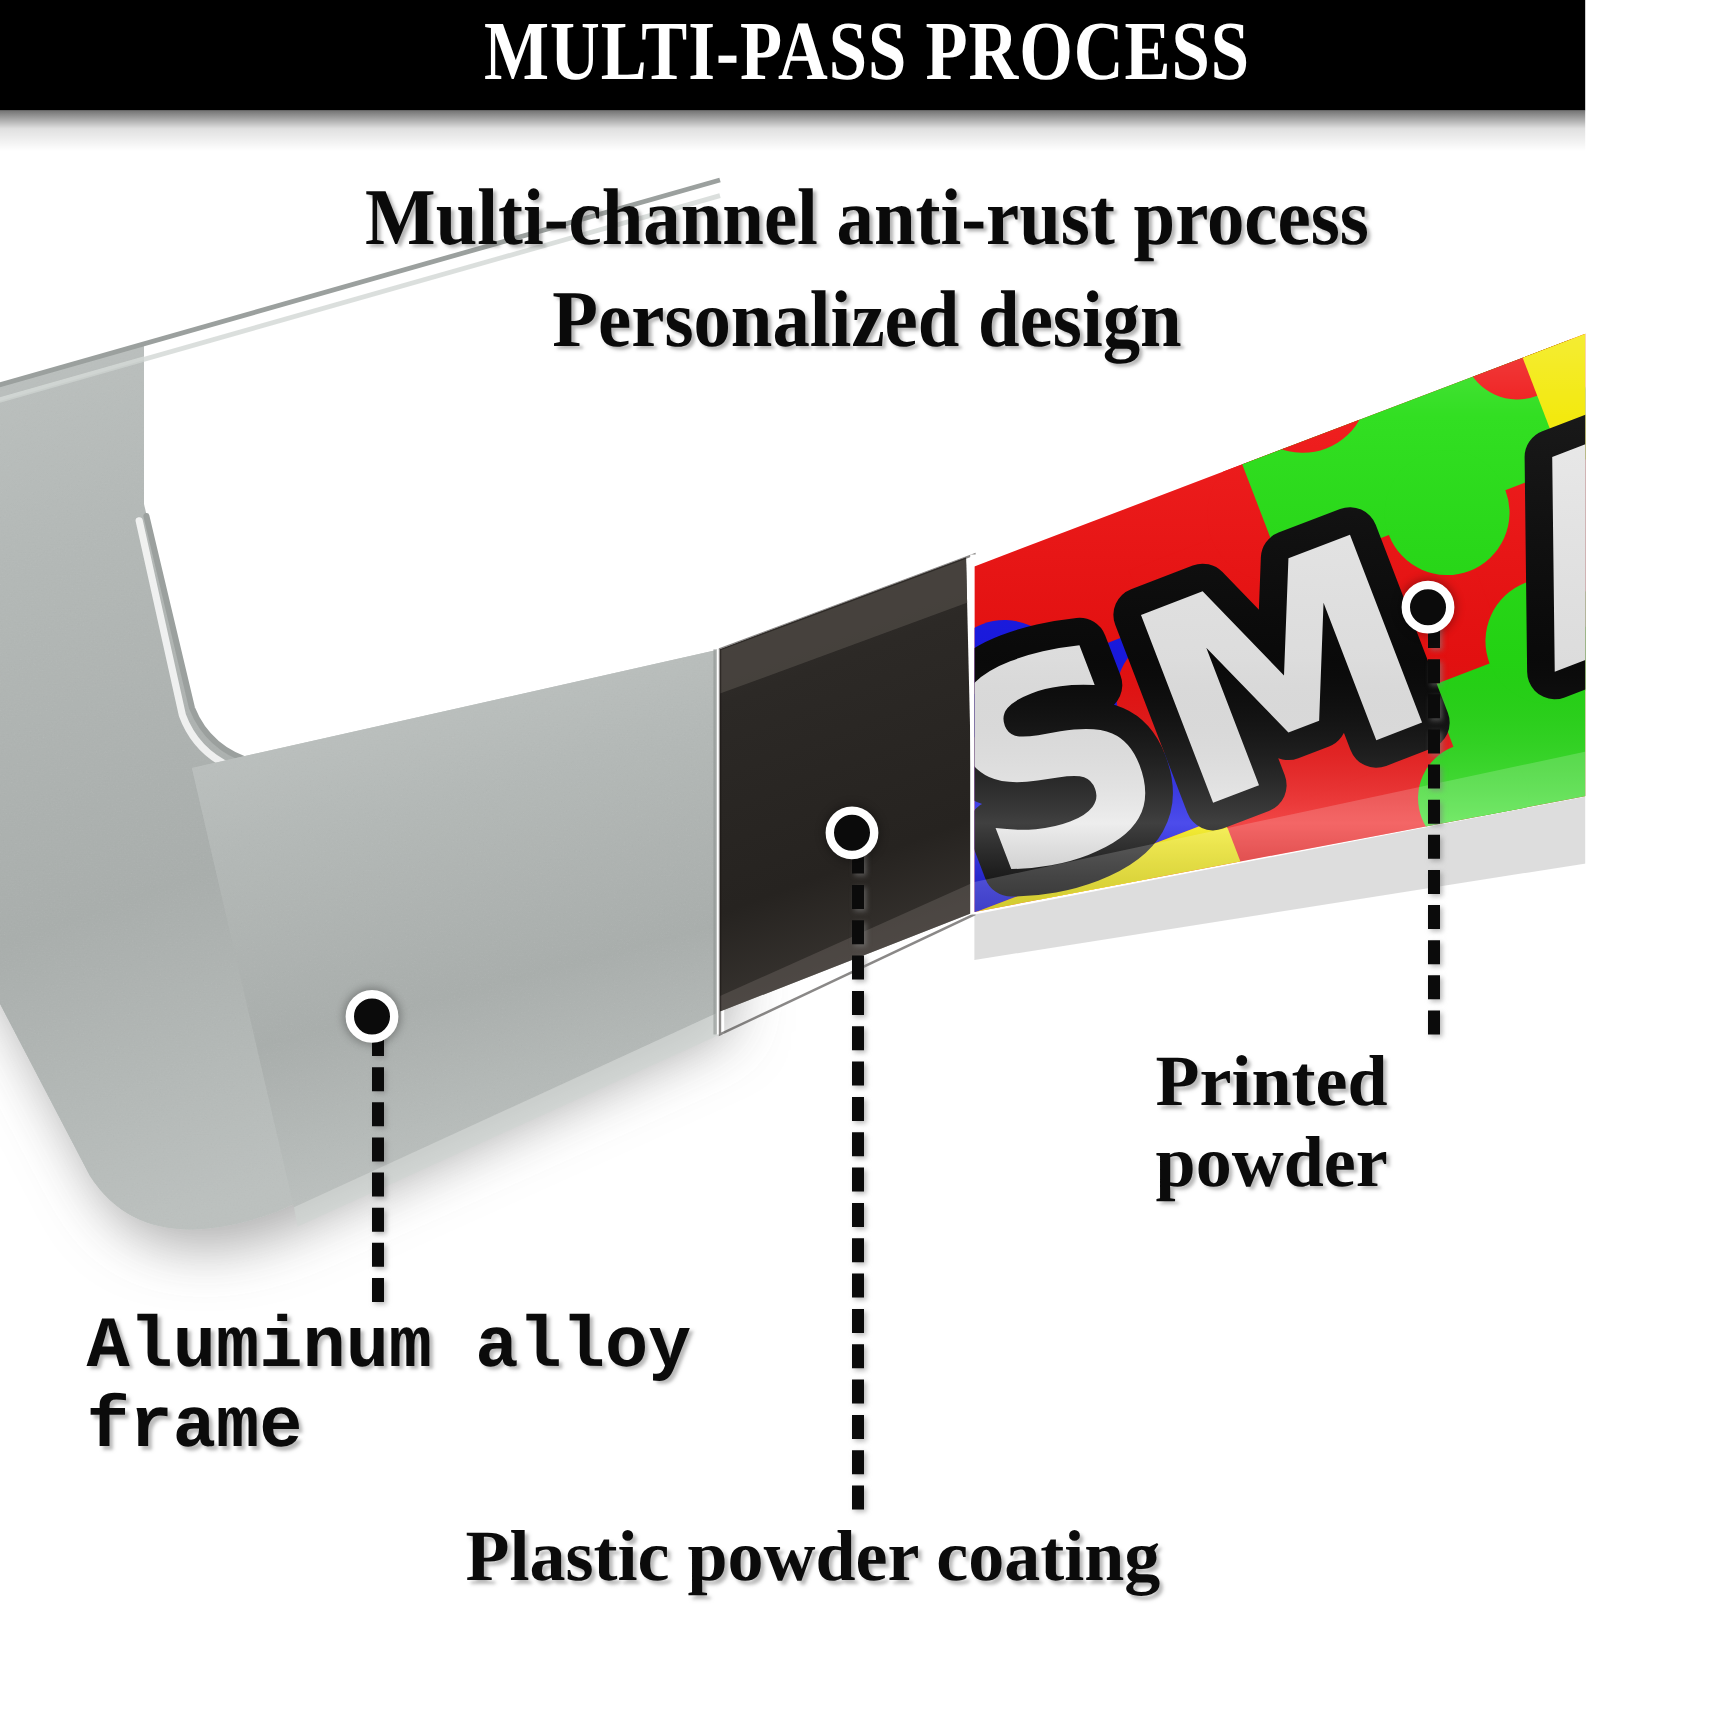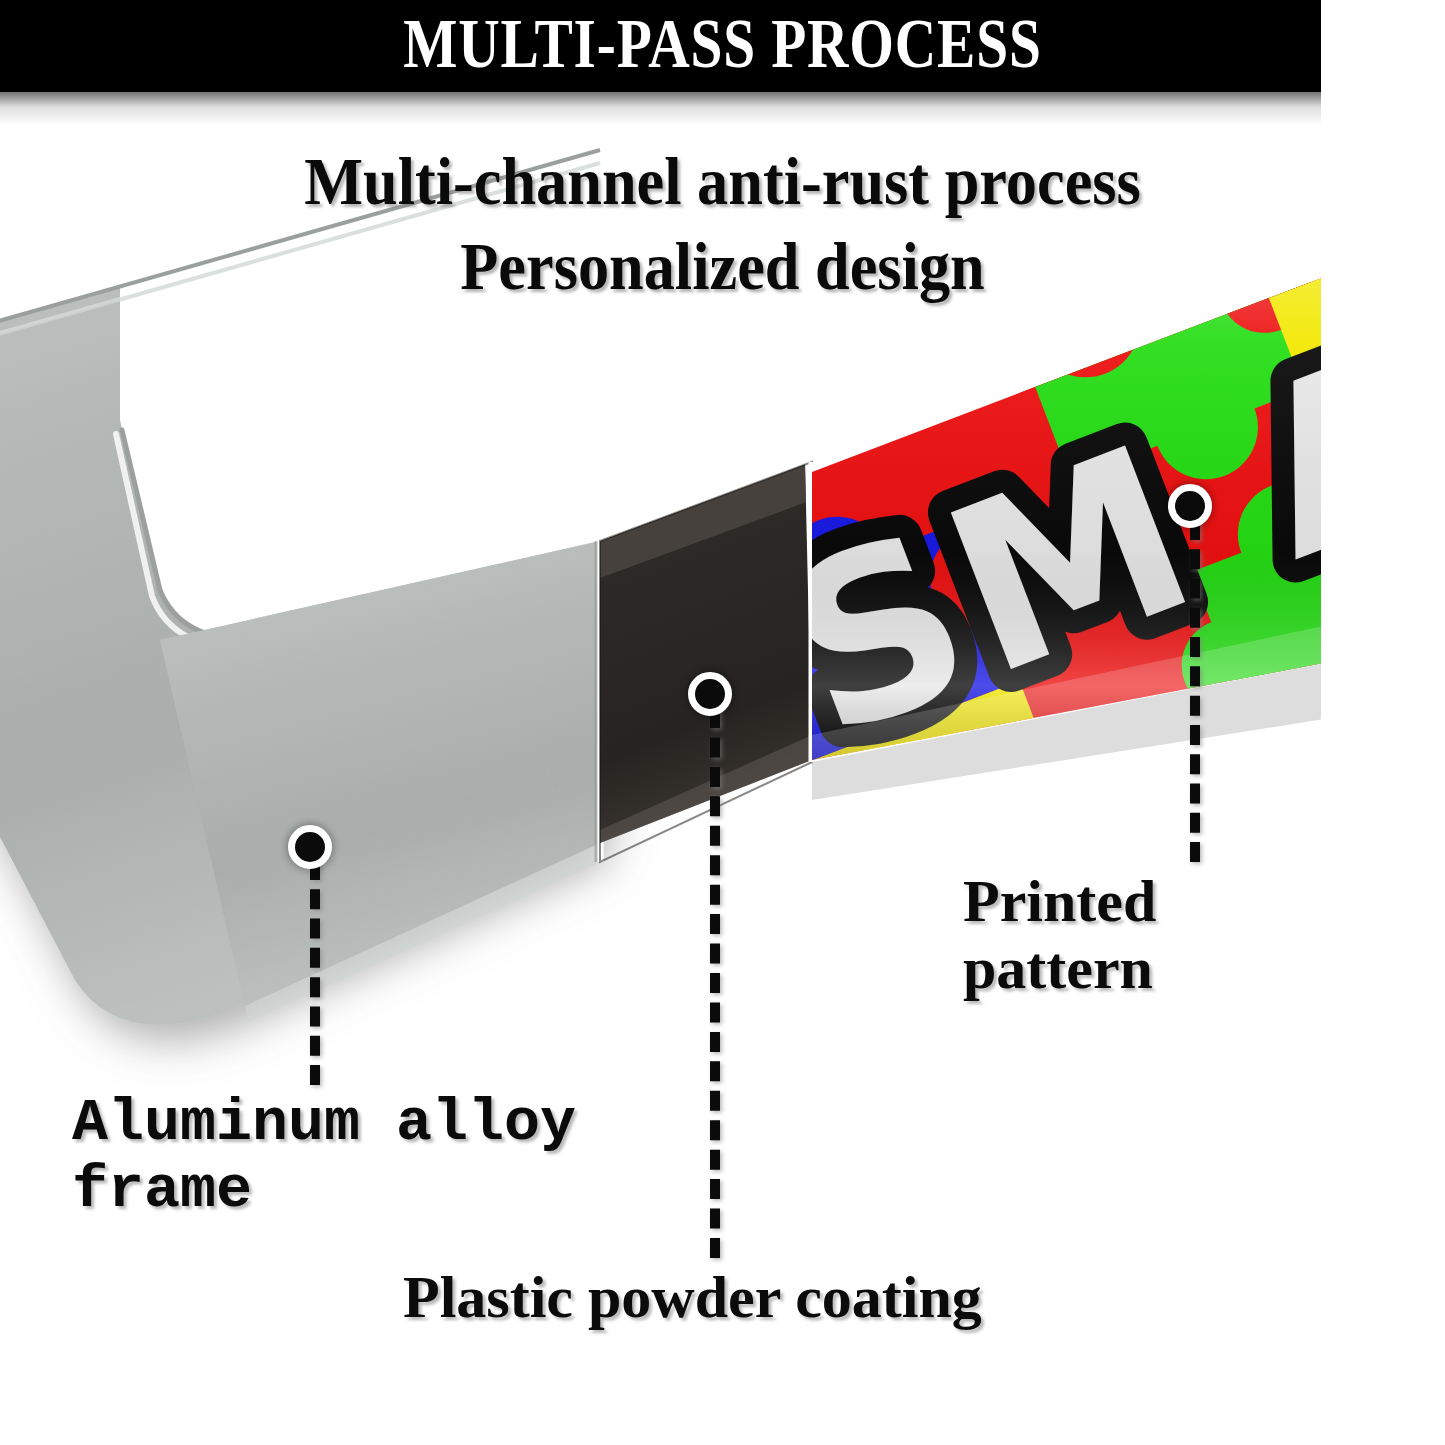--- a/index.html
+++ b/index.html
@@ -110,21 +110,21 @@
     color: #0b0b0b;
     font-family: "Liberation Serif", "DejaVu Serif", serif;
     font-weight: bold;
     font-size: 60px;
     line-height: 1.12;
     z-index: 50;
     text-shadow: 3px 3px 3px rgba(140,140,140,0.6);
     white-space: pre-line;
   }
   #label-aluminum { left: 72px;  top: 1090px; font-family: Liberation Mono, monospace; }
-  #label-plastic  { left: 388px; top: 1264px; margin-left: 15px; }
+  #label-plastic  { left: 388px; top: 1264px; }
   #label-printed  { left: 963px; top: 868px;  }
 </style>
 </head>
 <body>
 
 <div id="stage">
 
   <div id="frame-assembly">
     <svg width="1445" height="1445" viewBox="0 0 1445 1445" xmlns="http://www.w3.org/2000/svg">
       <defs>
@@ -309,15 +309,15 @@
   <div class="callout-dot" style="left:288px; top:825px;"></div>
   <div class="callout-label" id="label-aluminum">Aluminum alloy
 frame</div>
 
   <div class="callout-line" style="left:710px; top:708px; height:550px;"></div>
   <div class="callout-dot" style="left:688px; top:672px;"></div>
   <div class="callout-label" id="label-plastic">Plastic powder coating</div>
 
   <div class="callout-line" style="left:1190px; top:520px; height:342px;"></div>
   <div class="callout-dot" style="left:1168px; top:484px;"></div>
-  <div class="callout-label" id="label-printed">Printed pattern</div>
+  <div class="callout-label" id="label-printed">Printed powder</div>
 
 </div>
 
 </body></html>

